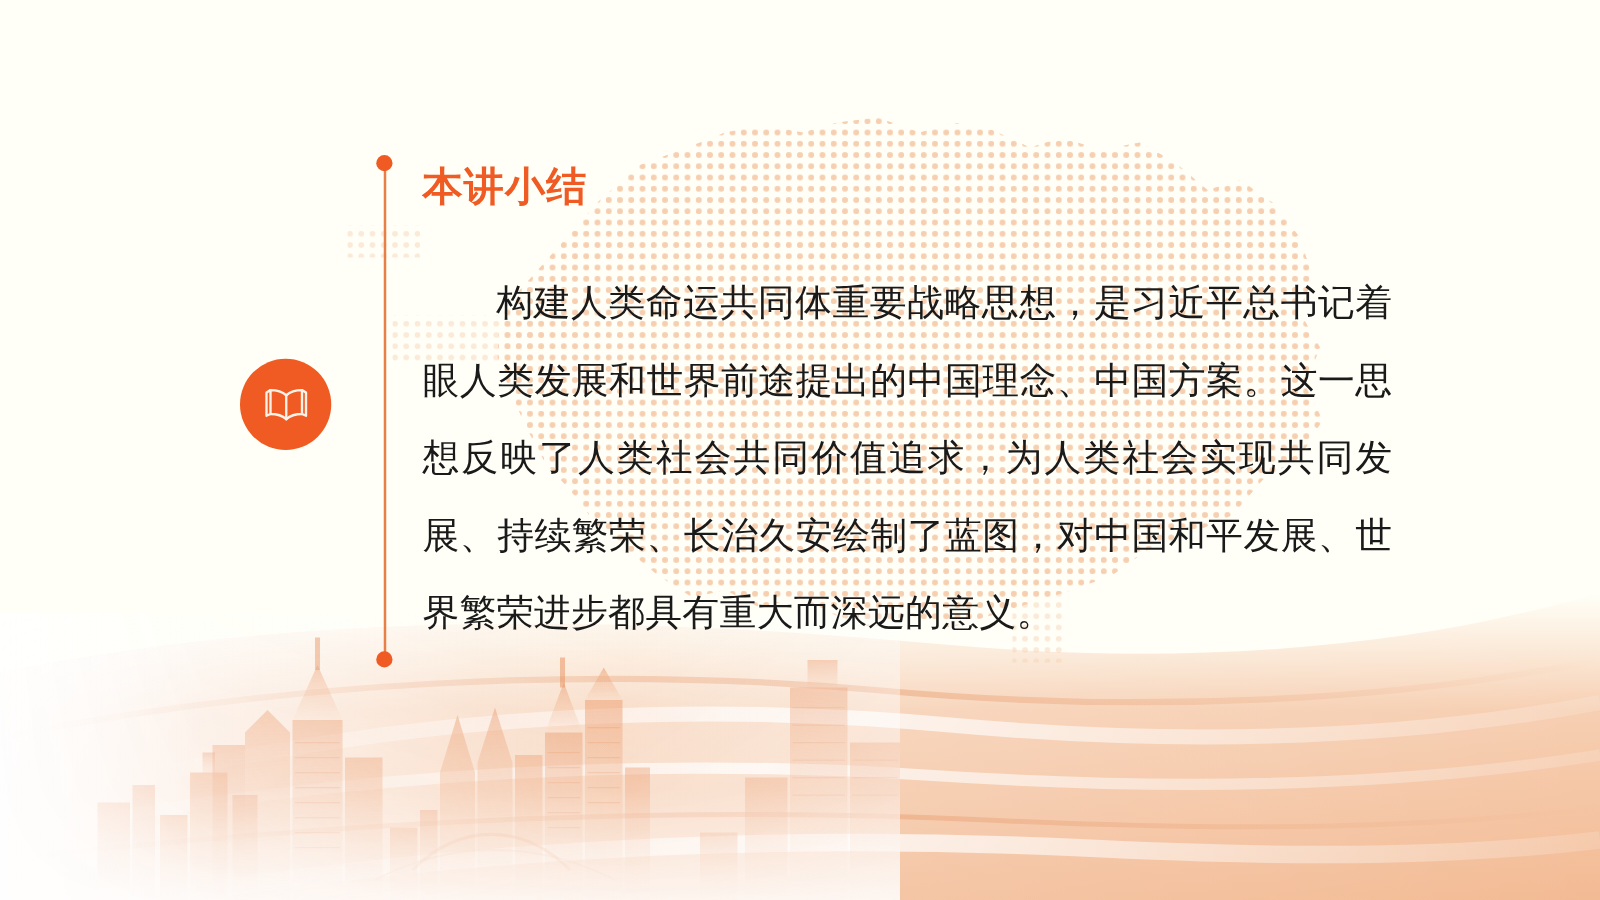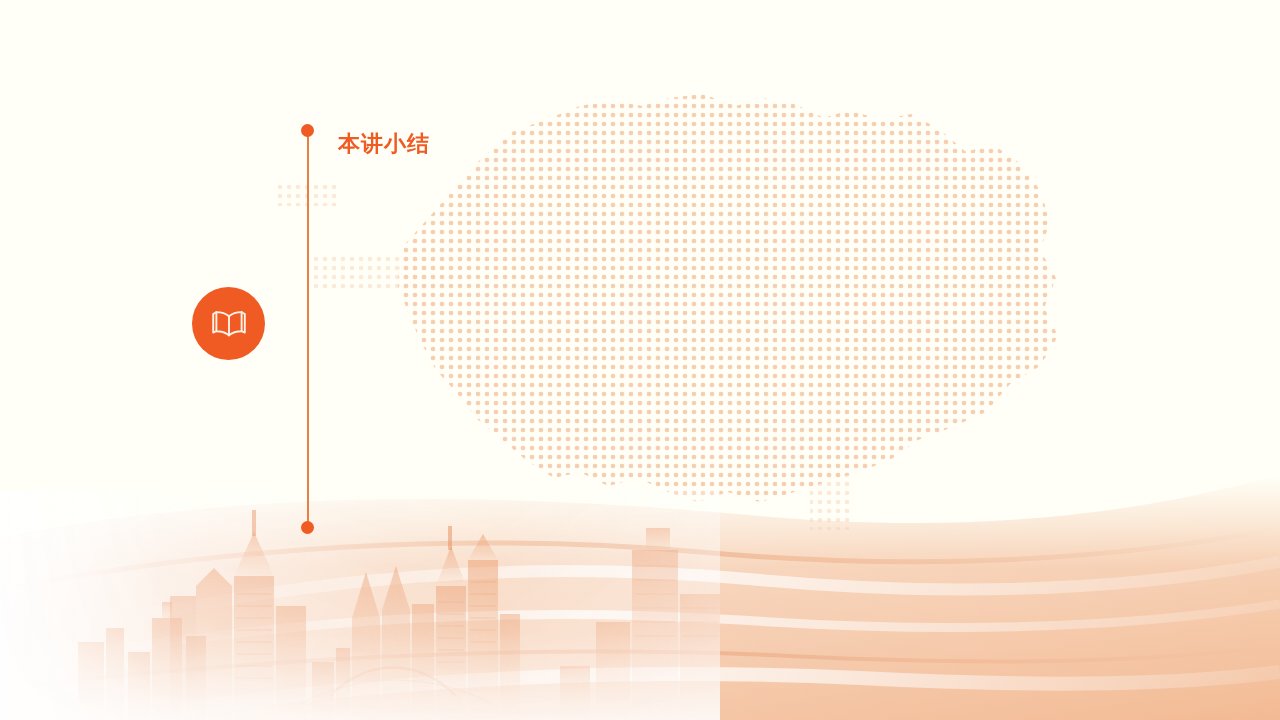--- a/index.html
+++ b/index.html
@@ -91,21 +91,21 @@
     align-items: center;
     justify-content: center;
   }
   #book-badge svg { display: block; }
 
   
   #title {
     position: absolute;
     left: 338px;
     top: 133px;
-    font-size: 22px;
+    font-size: 32px;
     font-weight: bold;
     color: #ef5b22;
     letter-spacing: 1px;
     line-height: 1;
     white-space: nowrap;
   }
 
   #body-text {
     position: absolute;
     left: 338px;
@@ -308,14 +308,17 @@
           <line x1="20" y1="7.2" x2="20" y2="26.3"></line>
           <path d="M7.4 3.1 L4.2 5.0 L4.2 23.6 L7.4 22.2"></path>
           <path d="M32.6 3.1 L35.8 5.0 L35.8 23.6 L32.6 22.2"></path>
         </g>
       </svg>
     </span>
   </div>
 
   <div id="title">本讲小结</div>
 
+  <div id="body-text">
+    <p>构建人类命运共同体重要战略思想，是习近平总书记着眼人类发展和世界前途提出的中国理念、中国方案。这一思想反映了人类社会共同价值追求，为人类社会实现共同发展、持续繁荣、长治久安绘制了蓝图，对中国和平发展、世界繁荣进步都具有重大而深远的意义。</p>
+  </div>
 
 </div>
 
 </body></html>

